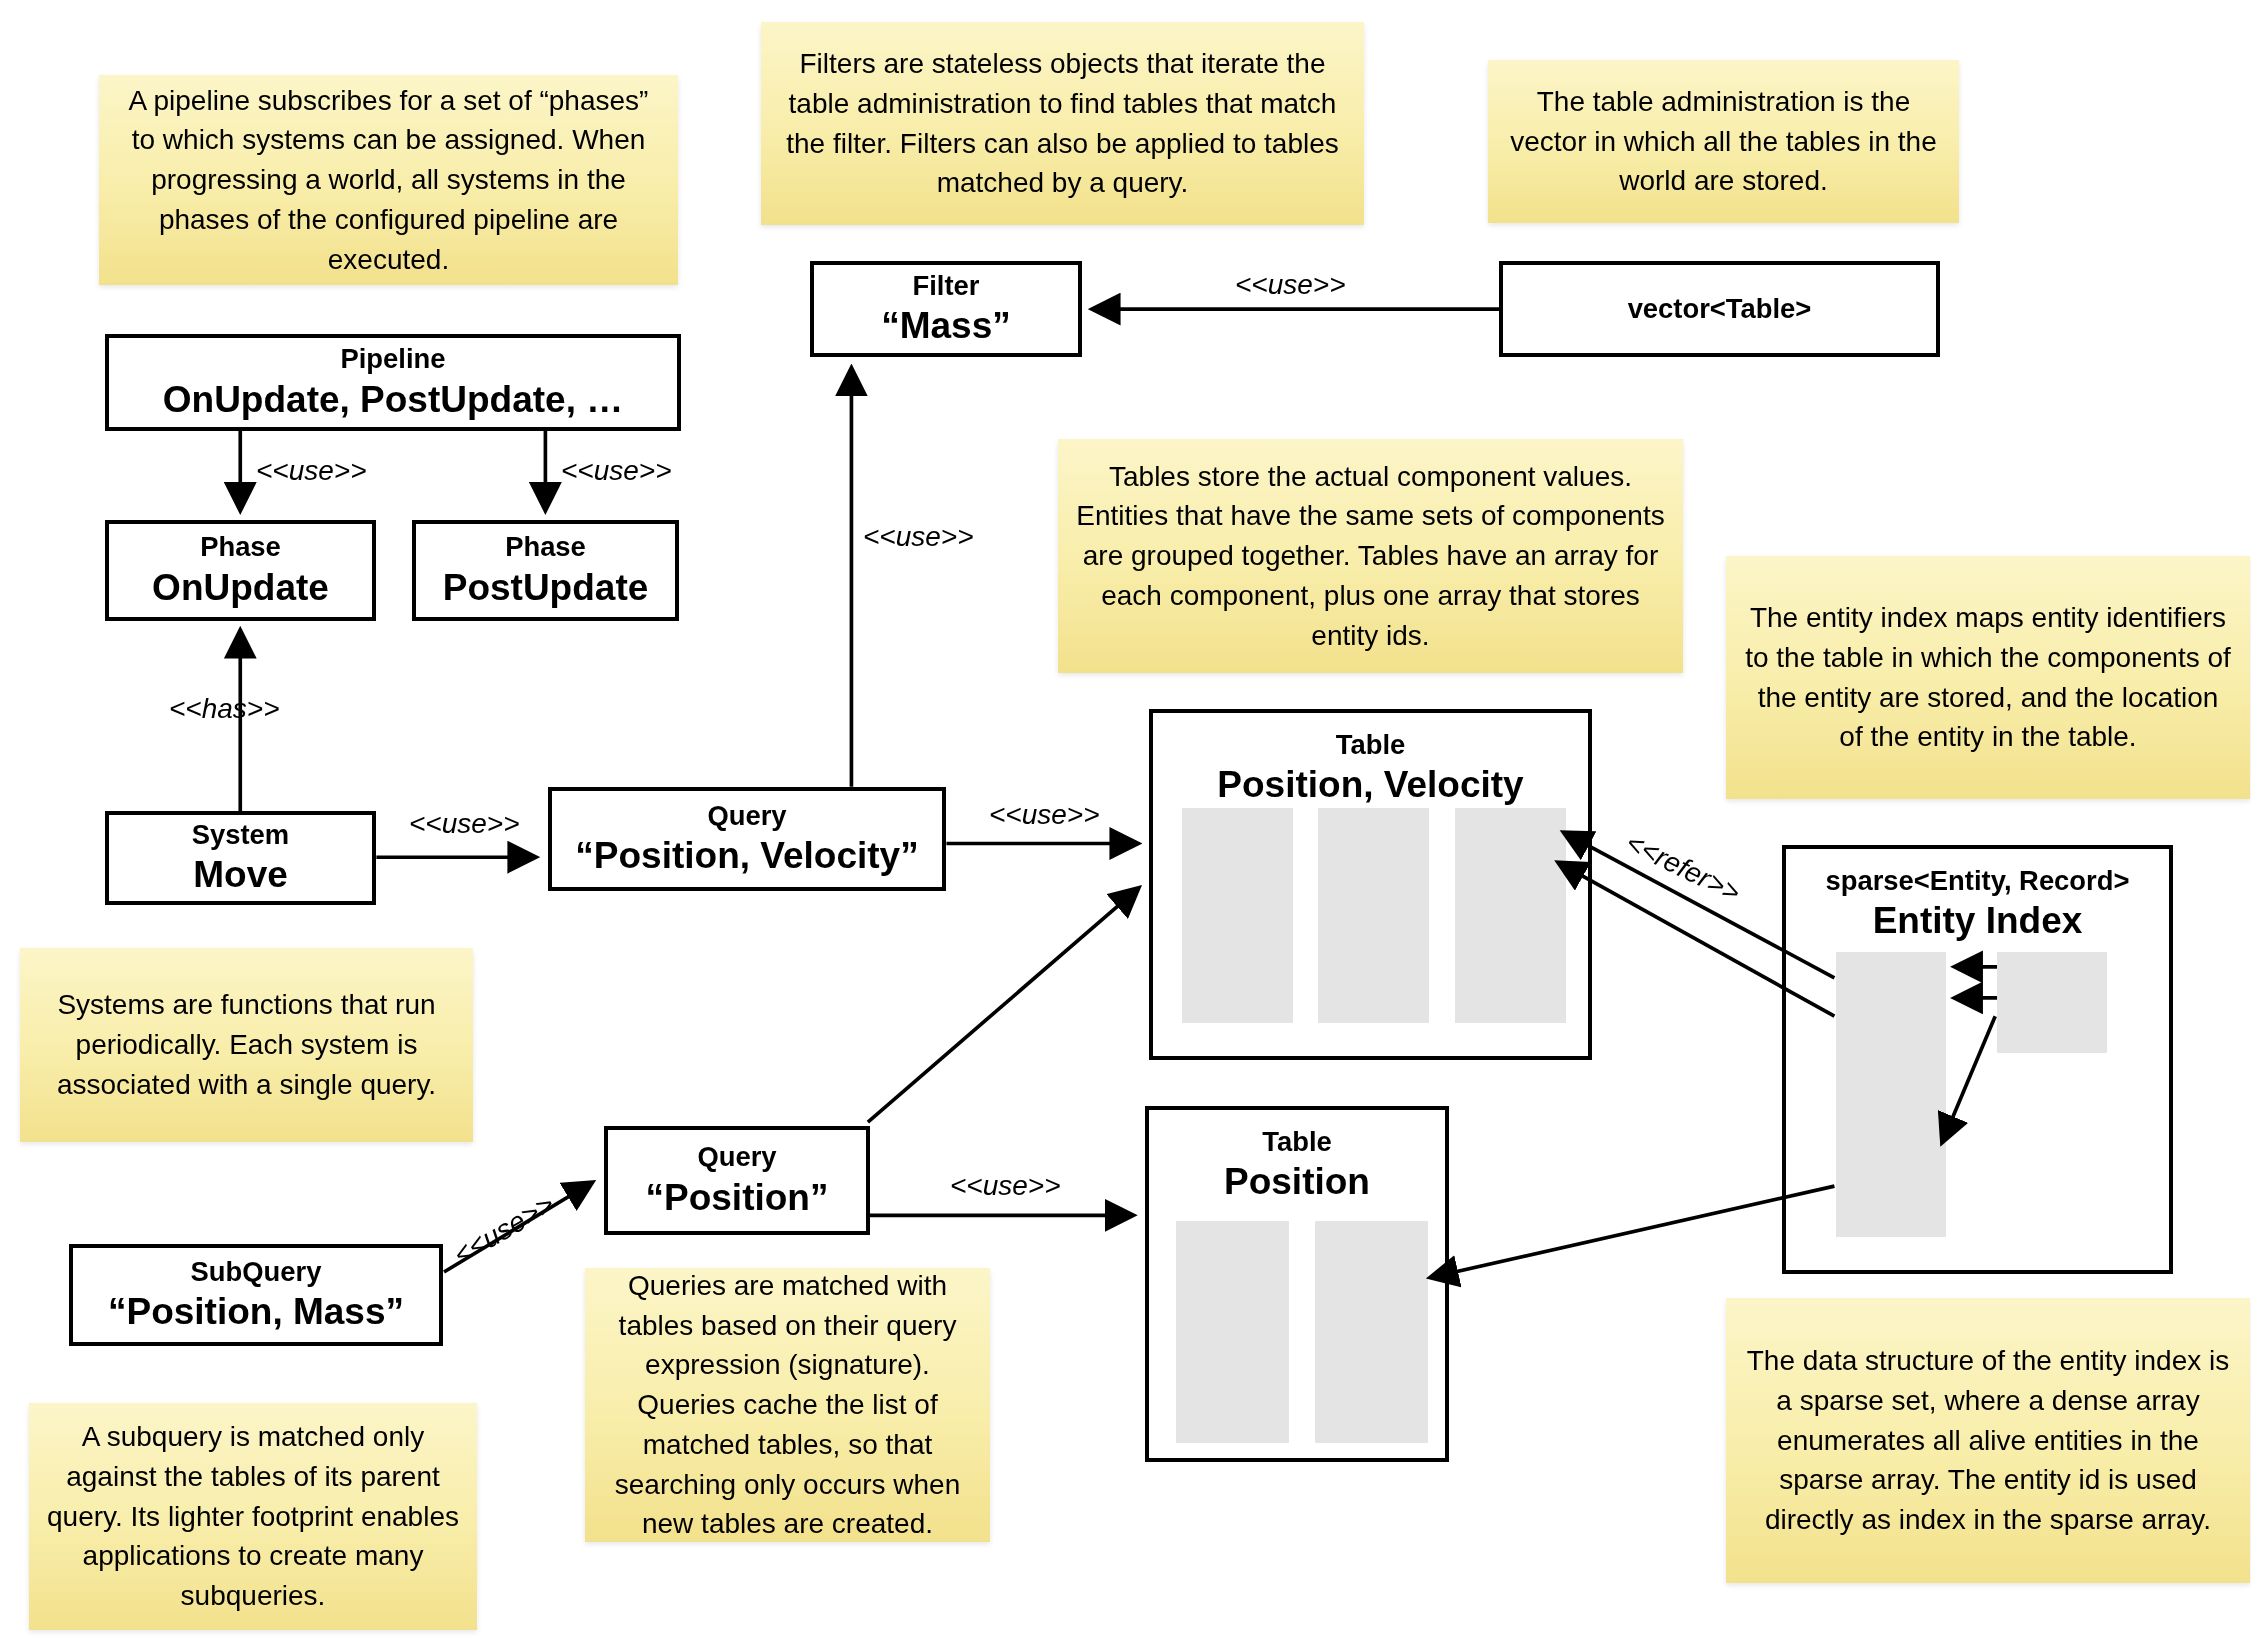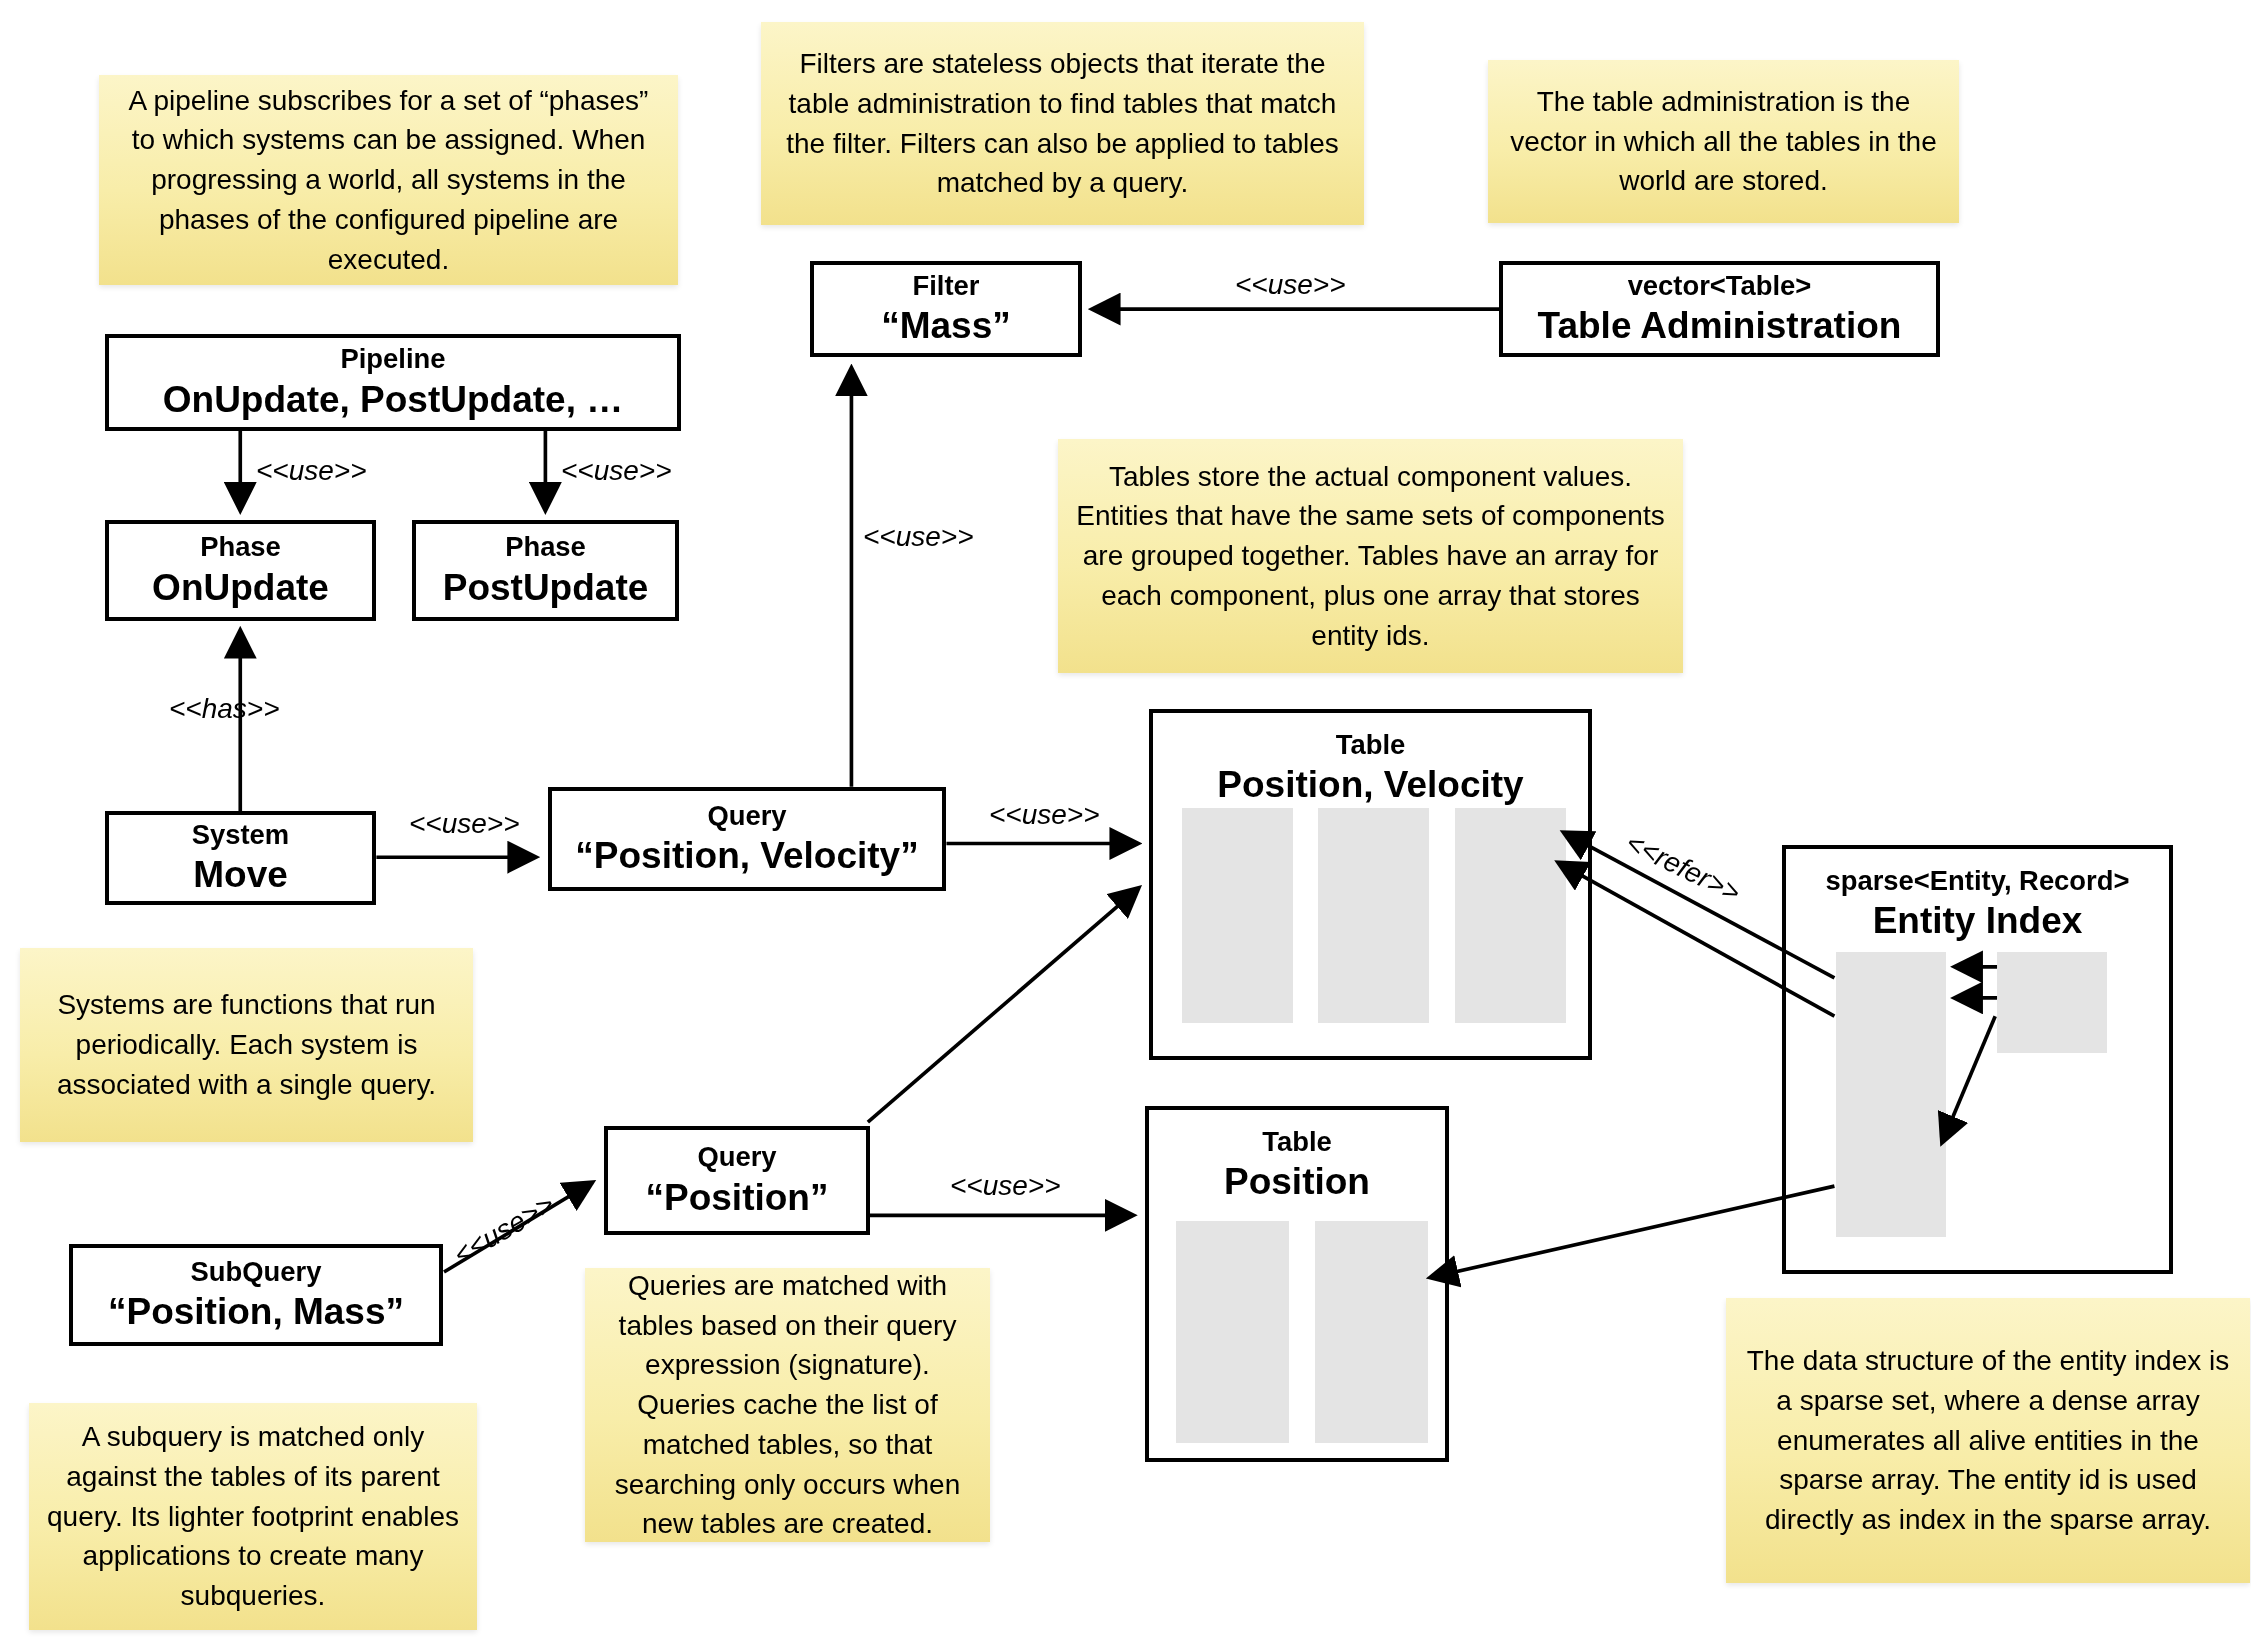--- a/index.html
+++ b/index.html
@@ -36,20 +36,21 @@
 <div id="canvas">
 
   <div class="note" style="left:99px;top:75px;width:579px;height:210px;">A pipeline subscribes for a set of “phases” to which systems can be assigned. When progressing a world, all systems in the phases of the configured pipeline are executed.</div>
 
   <div class="note" style="left:761px;top:22px;width:603px;height:203px;">Filters are stateless objects that iterate the table administration to find tables that match the filter. Filters can also be applied to tables matched by a query.</div>
 
   <div class="note" style="left:1488px;top:60px;width:471px;height:163px;">The table administration is the vector in which all the tables in the world are stored.</div>
 
   <div class="note" style="left:1058px;top:439px;width:625px;height:234px;">Tables store the actual component values. Entities that have the same sets of components are grouped together. Tables have an array for each component, plus one array that stores entity ids.</div>
 
+  <div class="note" style="left:1726px;top:556px;width:524px;height:243px;">The entity index maps entity identifiers to the table in which the components of the entity are stored, and the location of the entity in the table.</div>
 
   <div class="note" style="left:20px;top:948px;width:453px;height:194px;">Systems are functions that run periodically. Each system is associated with a single query.</div>
 
   <div class="note" style="left:585px;top:1268px;width:405px;height:274px;">Queries are matched with tables based on their query expression (signature). Queries cache the list of matched tables, so that searching only occurs when new tables are created.</div>
 
   <div class="note" style="left:29px;top:1403px;width:448px;height:227px;">A subquery is matched only against the tables of its parent query. Its lighter footprint enables applications to create many subqueries.</div>
 
   <div class="note" style="left:1726px;top:1298px;width:524px;height:285px;">The data structure of the entity index is a sparse set, where a dense array enumerates all alive entities in the sparse array. The entity id is used directly as index in the sparse array.</div>
 
   <div class="umlbox" style="left:105px;top:334px;width:576px;height:97px;">
@@ -67,21 +68,20 @@
     <div class="bname">PostUpdate</div>
   </div>
 
   <div class="umlbox" style="left:810px;top:261px;width:272px;height:96px;">
     <div class="stereo">Filter</div>
     <div class="bname">“Mass”</div>
   </div>
 
   <div class="umlbox" style="left:1499px;top:261px;width:441px;height:96px;">
     <div class="stereo">vector&lt;Table&gt;</div>
-    <div class="bname">Table Administration</div>
   </div>
 
   <div class="umlbox" style="left:105px;top:811px;width:271px;height:94px;">
     <div class="stereo">System</div>
     <div class="bname">Move</div>
   </div>
 
   <div class="umlbox" style="left:548px;top:787px;width:398px;height:104px;">
     <div class="stereo">Query</div>
     <div class="bname">“Position, Velocity”</div>

